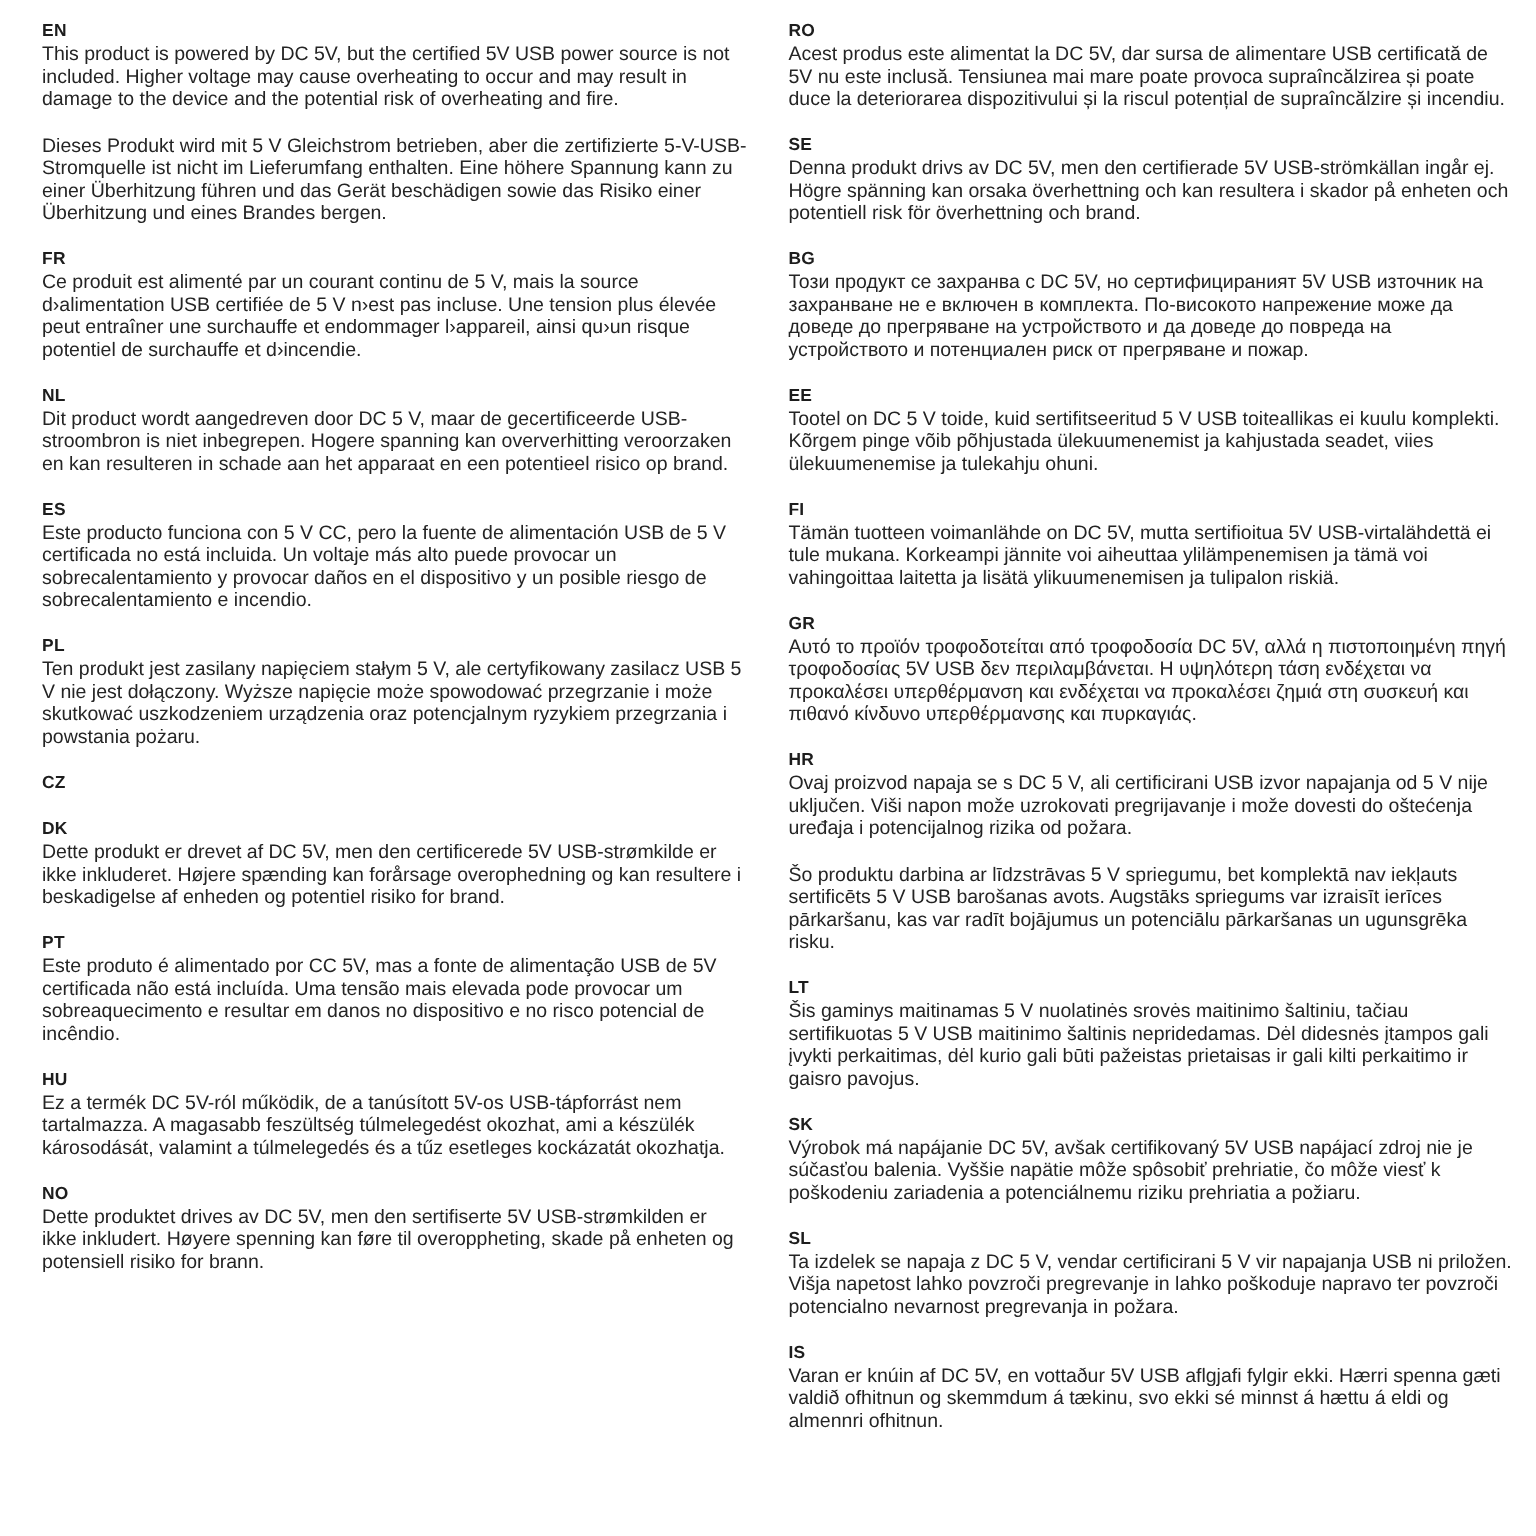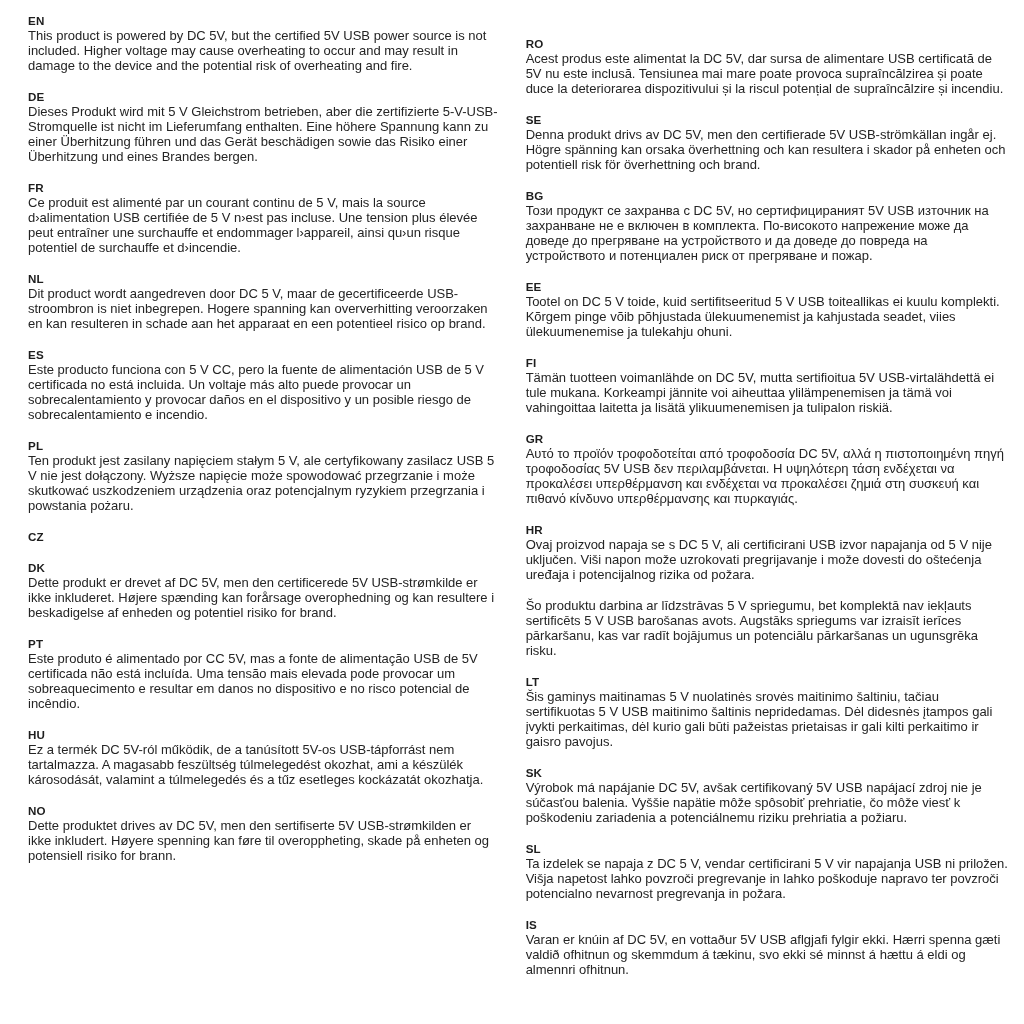--- a/index.html
+++ b/index.html
@@ -21,21 +21,21 @@
     height: 1024px;
     padding: 13px 14px 0 28px;
     display: flex;
     flex-direction: row;
     gap: 28px;
   }
   .col {
     display: block;
   }
   .col-left  { width: 478px; }
-  .col-right { width: 493px; margin-top: 23px; }
+  .col-right { width: 493px; }
   .lang-section {
     margin: 0 0 16px 0;
   }
   .lang-section.tight-after {
     margin-bottom: 0;
   }
   .lang-code {
     margin: 0;
     font-size: 11.6px;
     line-height: 15px;
@@ -55,21 +55,20 @@
 <body>
 
 <div class="page">
   <div class="col col-left">
   <section class="lang-section">
     <h2 class="lang-code">EN</h2>
     <p class="lang-text">This product is powered by DC 5V, but the certified 5V USB power source is not included. Higher voltage may cause overheating to occur and may result in damage to the device and the potential risk of overheating and fire.</p>
   </section>
 
   <section class="lang-section">
-    <h2 class="lang-code">DE</h2>
     <p class="lang-text">Dieses Produkt wird mit 5 V Gleichstrom betrieben, aber die zertifizierte 5-V-USB-Stromquelle ist nicht im Lieferumfang enthalten. Eine höhere Spannung kann zu einer Überhitzung führen und das Gerät beschädigen sowie das Risiko einer Überhitzung und eines Brandes bergen.</p>
   </section>
 
   <section class="lang-section">
     <h2 class="lang-code">FR</h2>
     <p class="lang-text">Ce produit est alimenté par un courant continu de 5 V, mais la source d›alimentation USB certifiée de 5 V n›est pas incluse. Une tension plus élevée peut entraîner une surchauffe et endommager l›appareil, ainsi qu›un risque potentiel de surchauffe et d›incendie.</p>
   </section>
 
   <section class="lang-section">
     <h2 class="lang-code">NL</h2>

